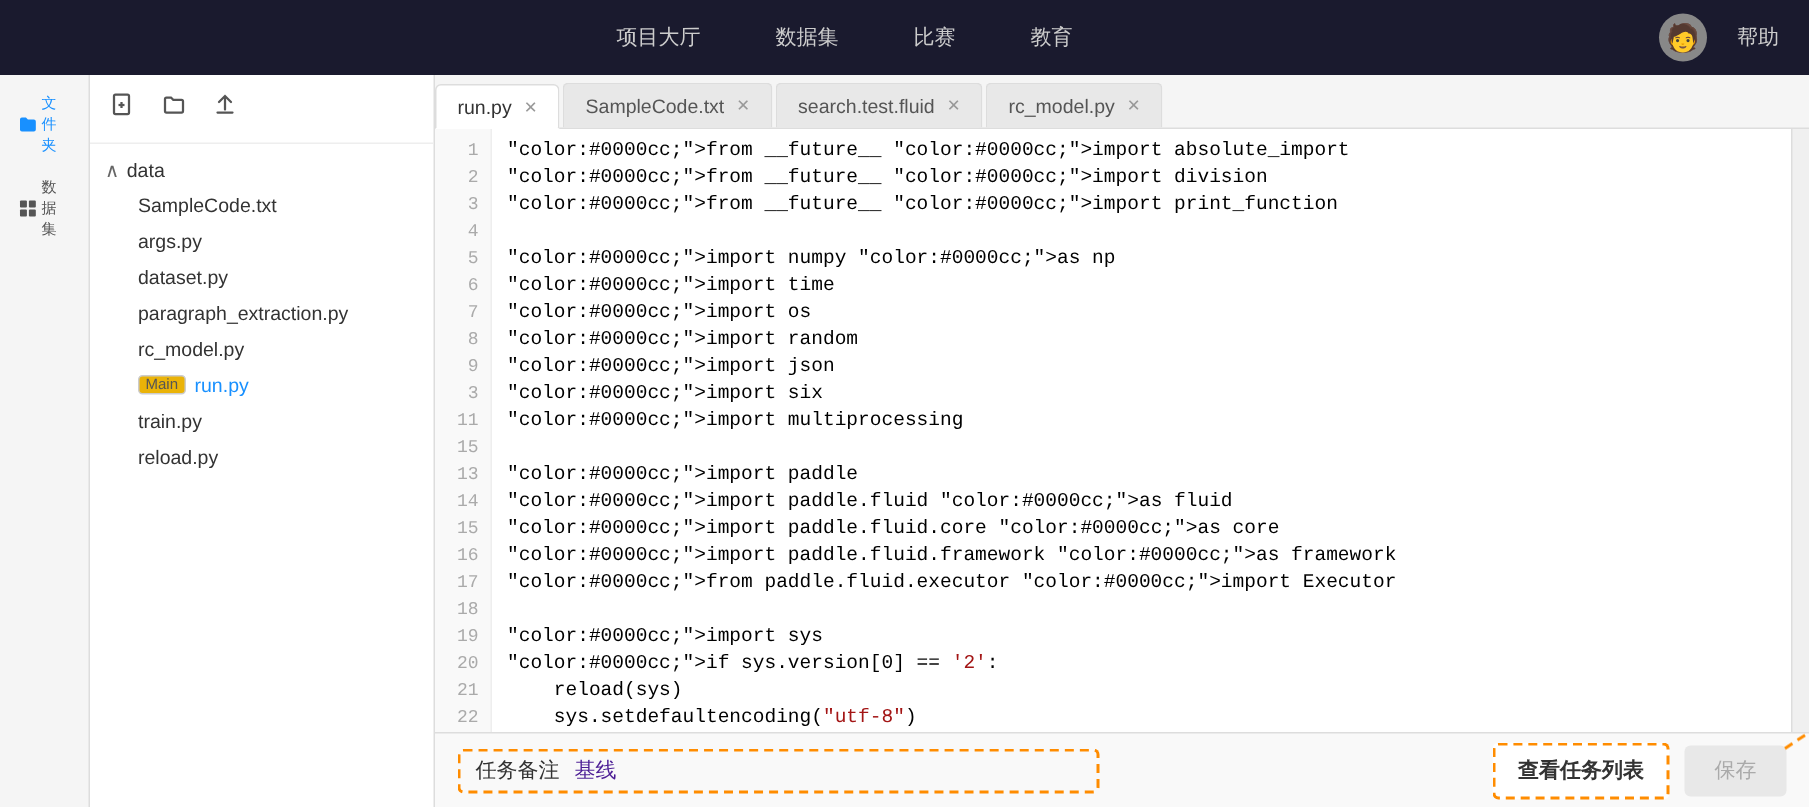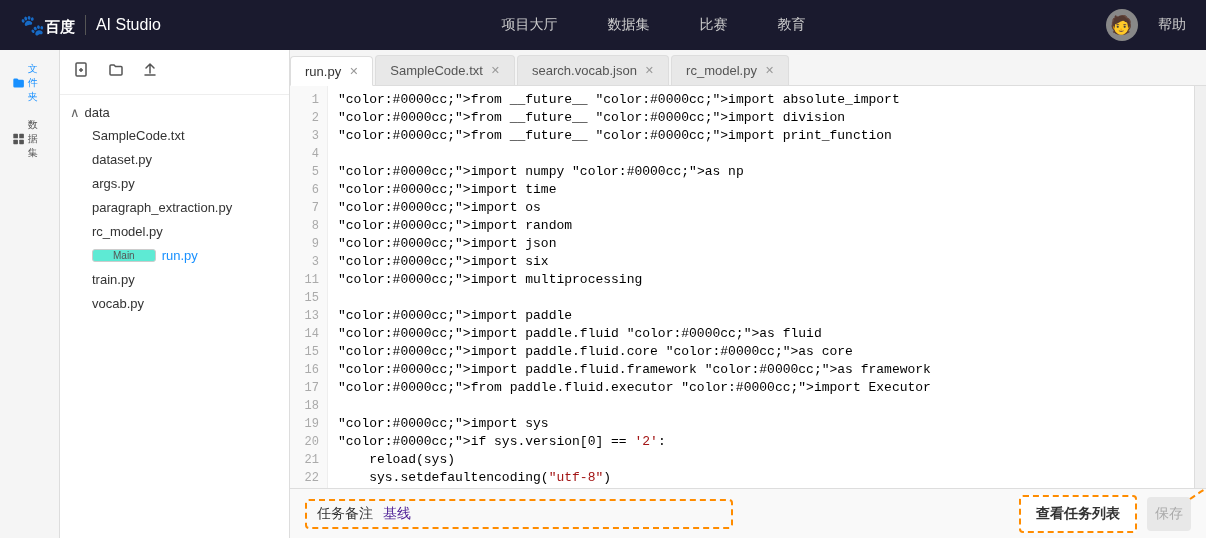--- a/index.html
+++ b/index.html
@@ -149,25 +149,25 @@
     }
     .file-item.active-file {
       color: #1890ff;
     }
     .file-item-with-badge {
       display: flex;
       align-items: center;
       gap: 6px;
     }
     .main-badge {
-      background: #5eead4;
+      background: #eab308;
       border: 1px solid #ccc;
       border-radius: 3px;
       font-size: 10px;
-      padding: 0 20px;
+      padding: 0 4px;
       color: #555;
     }
 
     
     .editor-area {
       flex: 1;
       display: flex;
       flex-direction: column;
       background: white;
     }
@@ -272,21 +272,21 @@
       font-size: 14px;
       color: #333;
       background: white;
       border: 2px dashed #ff8c00;
       border-radius: 4px;
       cursor: pointer;
       white-space: nowrap;
       font-weight: bold;
     }
     .save-btn {
-      padding: 8px 8px;
+      padding: 8px 20px;
       font-size: 14px;
       color: #aaa;
       background: #e8e8e8;
       border: none;
       border-radius: 4px;
       cursor: pointer;
     }
     .submit-btn {
       padding: 8px 24px;
       font-size: 16px;
@@ -295,27 +295,20 @@
       border: none;
       border-radius: 4px;
       cursor: pointer;
       font-weight: bold;
     }
   </style>
 </head>
 <body>
 
 <div class="top-nav">
-  <div class="nav-logo">
-    <span style="font-weight:bold;font-size:16px;color:white;">
-      <span style="color:#3385ff;font-size:20px;">🐾</span><span style="color:white;font-size:15px;font-weight:bold;">百度</span>
-    </span>
-    <div class="nav-divider"></div>
-    <span class="nav-studio">AI Studio</span>
-  </div>
   <div class="nav-links">
     <span class="nav-link">项目大厅</span>
     <span class="nav-link">数据集</span>
     <span class="nav-link">比赛</span>
     <span class="nav-link">教育</span>
   </div>
   <div class="nav-right">
     <div class="nav-avatar">🧑</div>
     <span class="nav-help">帮助</span>
   </div>
@@ -364,60 +357,60 @@
     <div class="file-tree-content">
       <div class="folder-item">
         <span class="arrow">∧</span>
         <span>data</span>
       </div>
       <div class="file-list">
         <div class="file-item">
           <span>SampleCode.txt</span>
         </div>
         <div class="file-item">
+          <span>args.py</span>
+        </div>
+        <div class="file-item">
           <span>dataset.py</span>
-        </div>
-        <div class="file-item">
-          <span>args.py</span>
         </div>
         <div class="file-item">
           <span>paragraph_extraction.py</span>
         </div>
         <div class="file-item">
           <span>rc_model.py</span>
         </div>
         <div class="file-item active-file">
           <div class="file-item-with-badge">
             <span class="main-badge">Main</span>
             <span class="active-file">run.py</span>
           </div>
         </div>
         <div class="file-item">
           <span>train.py</span>
         </div>
         <div class="file-item">
-          <span>vocab.py</span>
+          <span>reload.py</span>
         </div>
       </div>
     </div>
   </div>
 
   <div class="editor-area">
 
     <div class="editor-tabs">
       <div class="editor-tab active-tab">
         <span>run.py</span>
         <span class="tab-close">✕</span>
       </div>
       <div class="editor-tab">
         <span>SampleCode.txt</span>
         <span class="tab-close">✕</span>
       </div>
       <div class="editor-tab">
-        <span>search.vocab.json</span>
+        <span>search.test.fluid</span>
         <span class="tab-close">✕</span>
       </div>
       <div class="editor-tab">
         <span>rc_model.py</span>
         <span class="tab-close">✕</span>
       </div>
     </div>
 
     <div class="code-editor">
 

